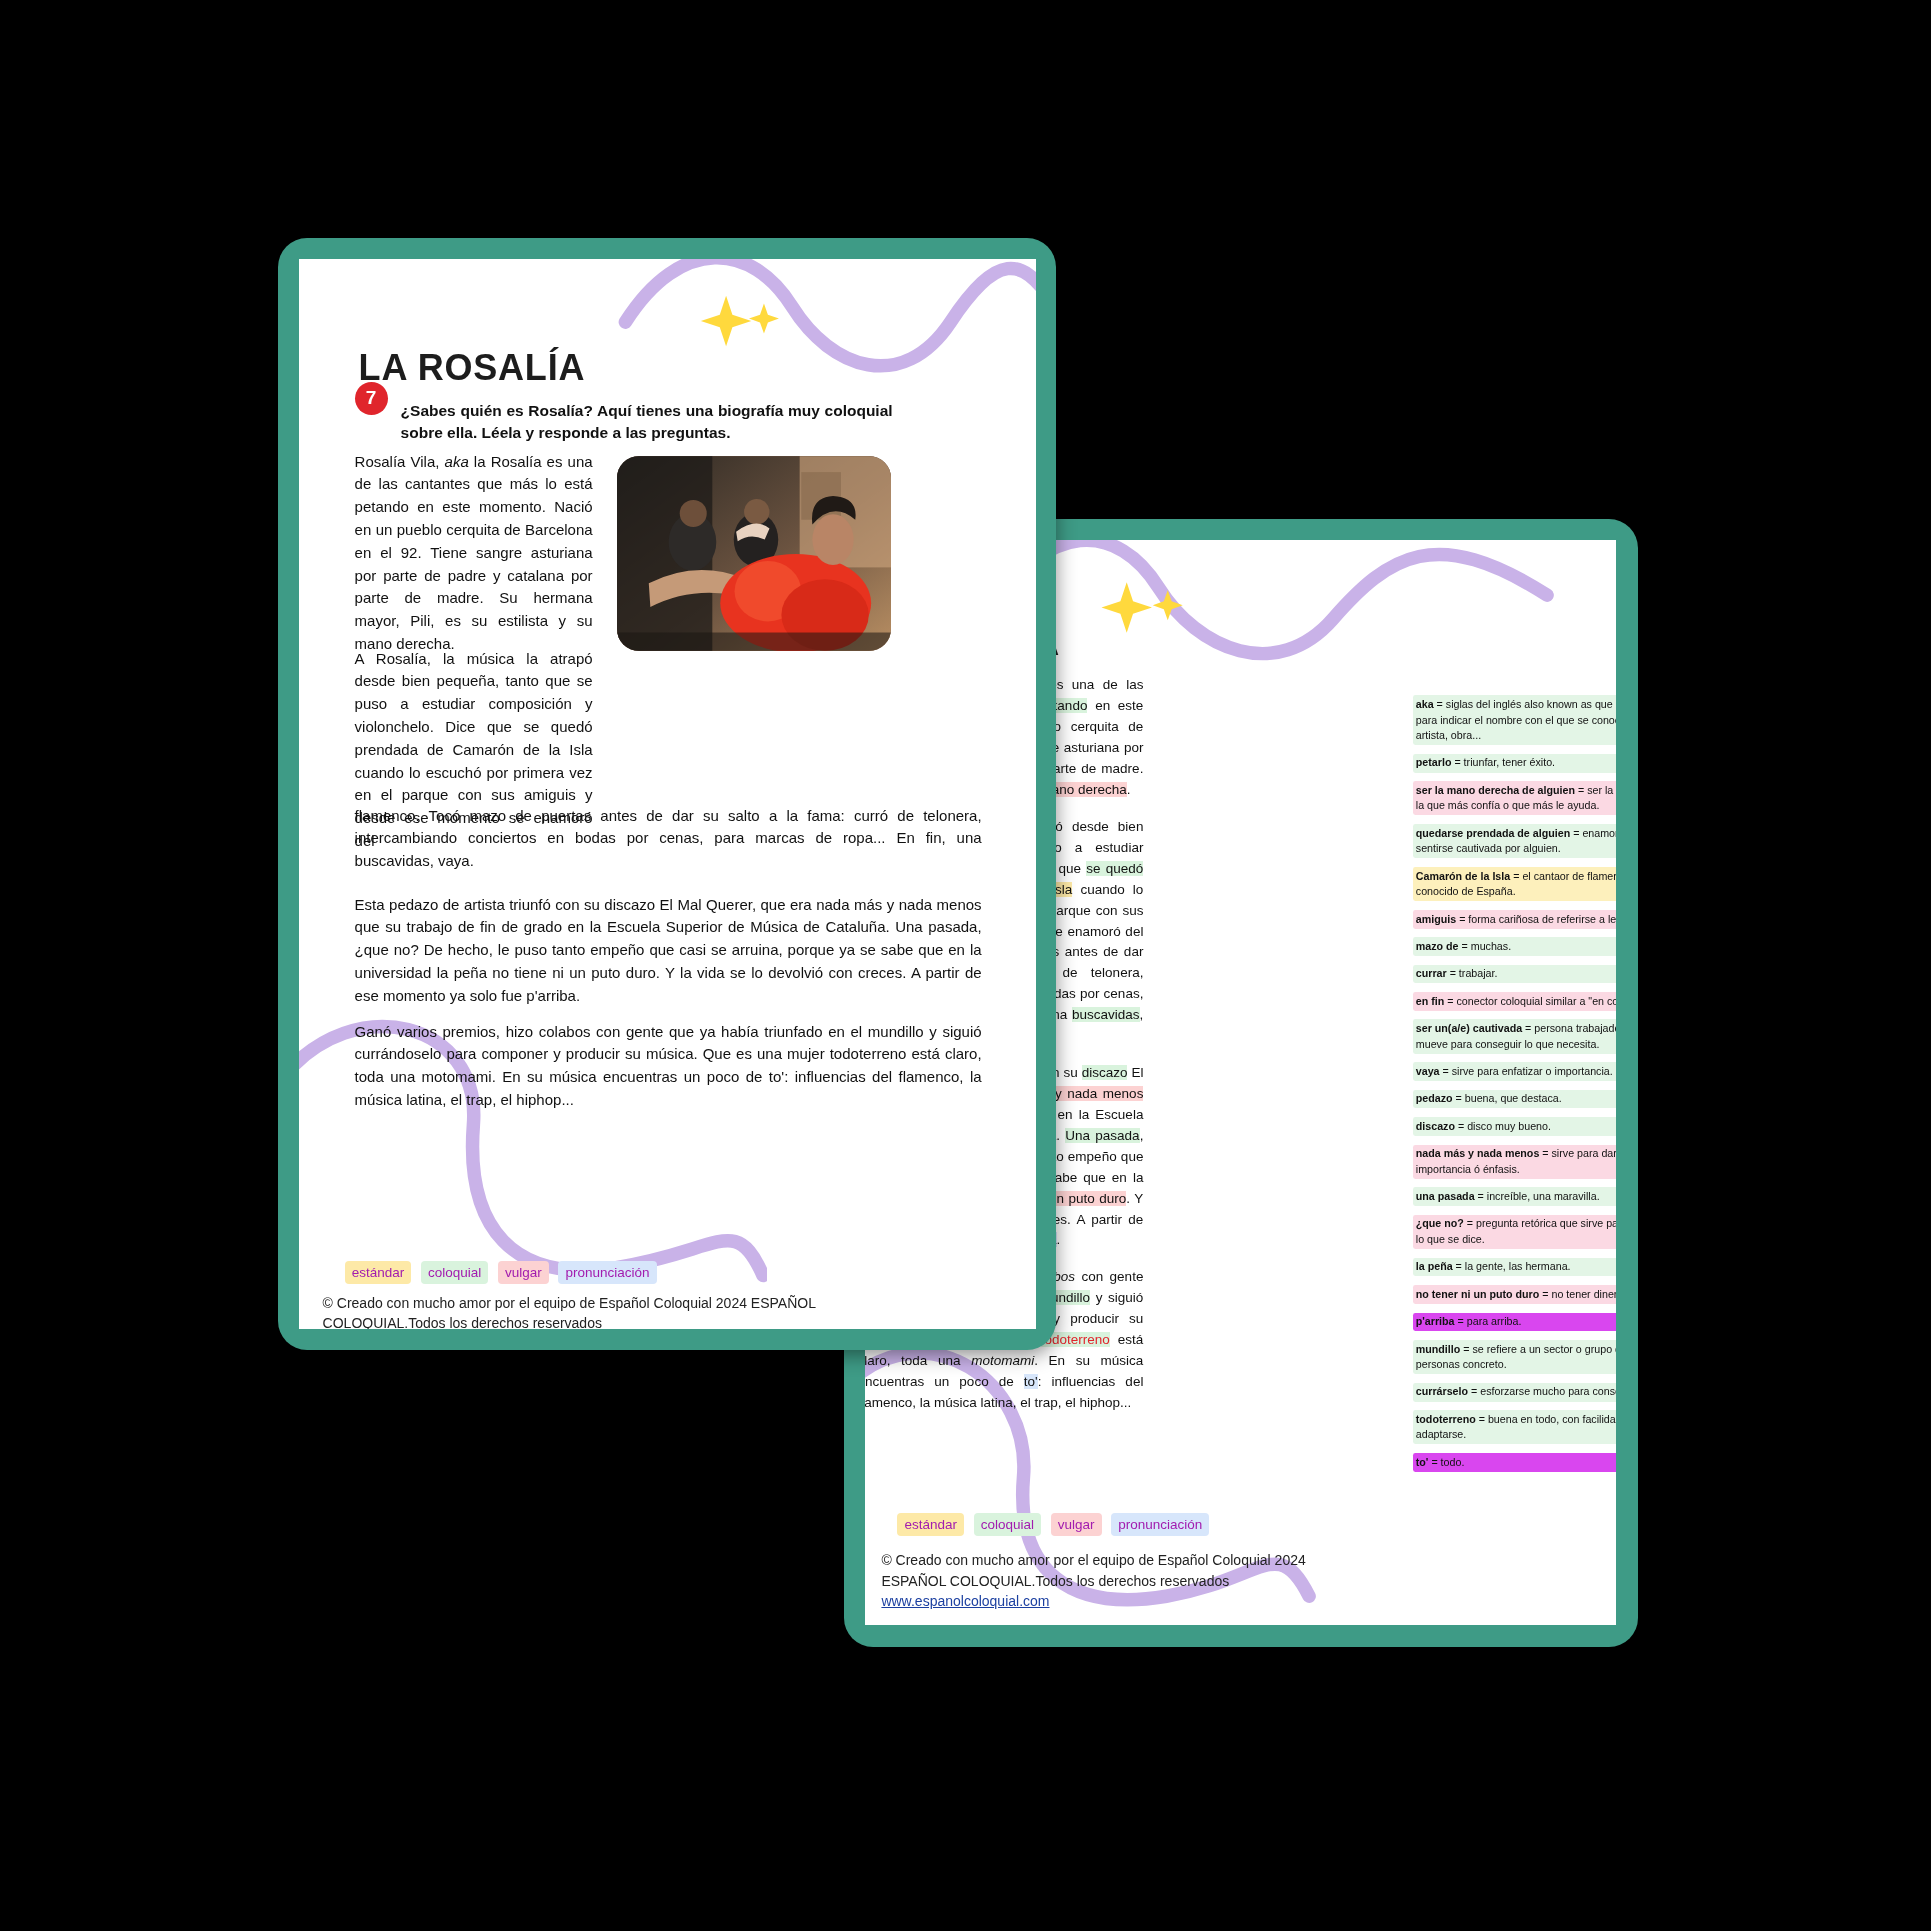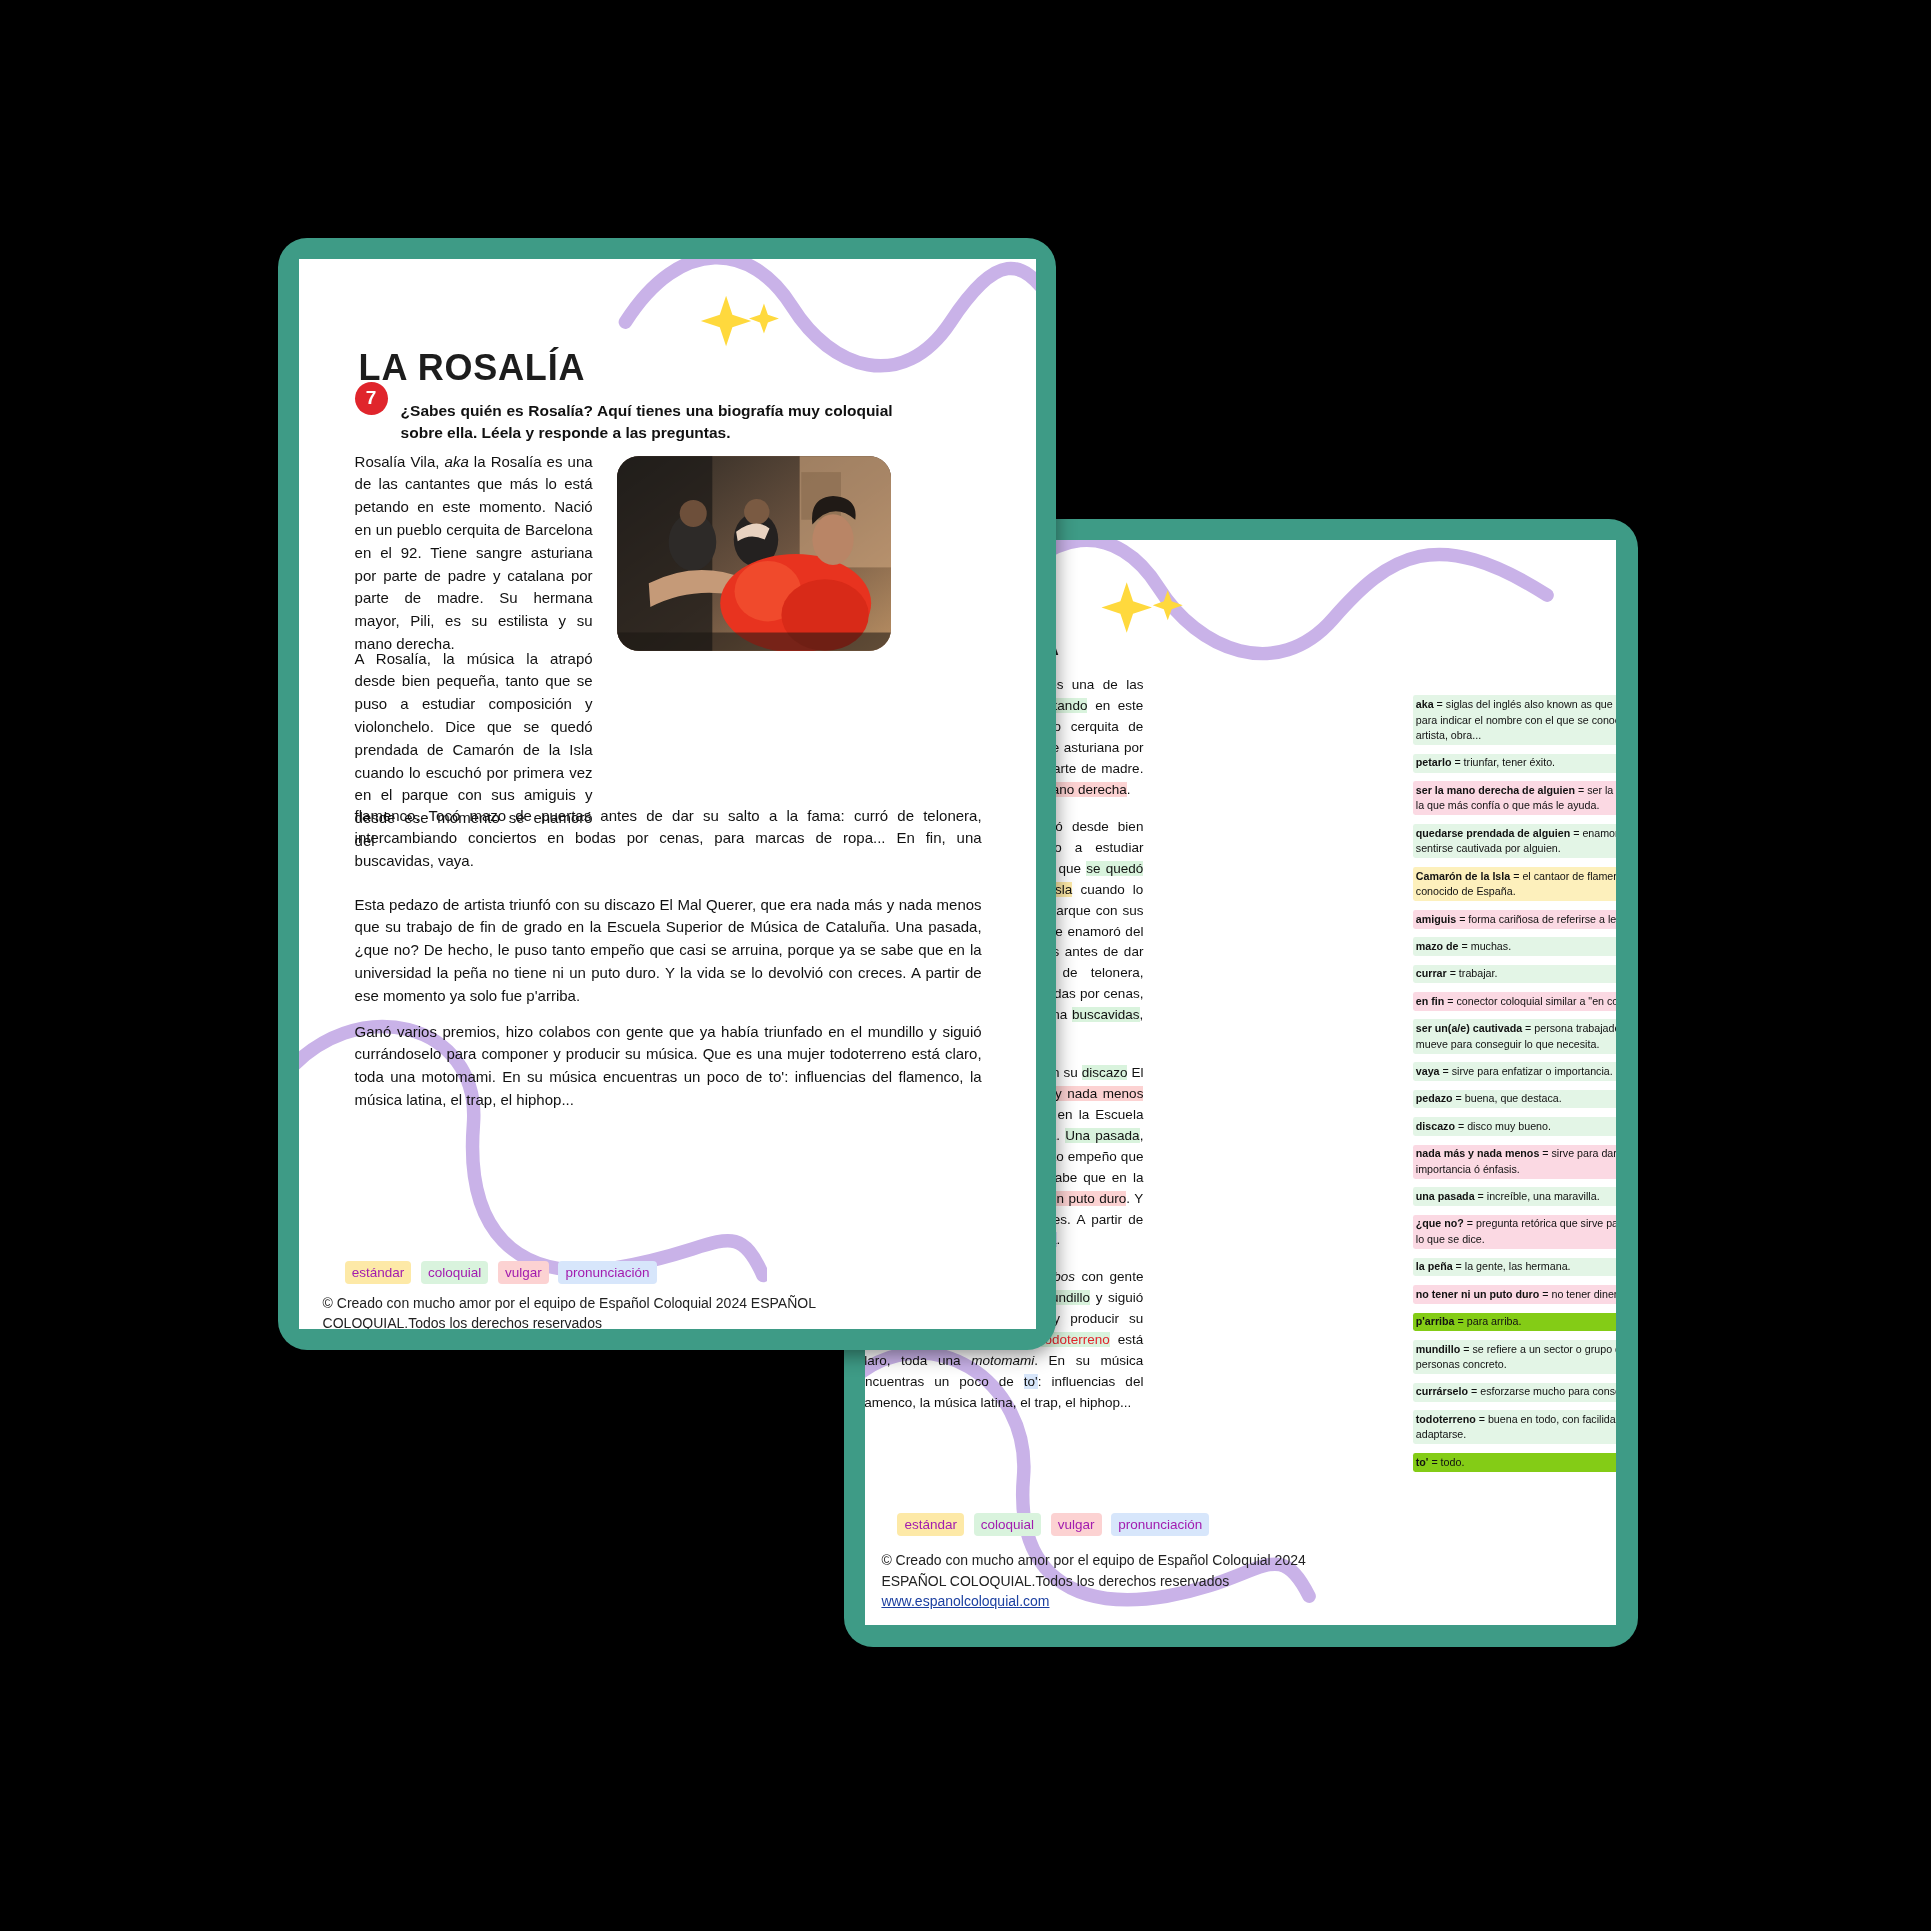--- a/index.html
+++ b/index.html
@@ -57,21 +57,21 @@
   .hl-p{background:#d7e6fb;}
   .red{color:#e0252c;}
 
   
   .vocab{position:absolute;left:548px;top:155px;width:262px;font-size:10.7px;line-height:1.45;color:#111;}
   .vocab .item{margin-bottom:8.7px;padding:1.6px 2.4px;border-radius:2.4px;}
   .vocab b{font-weight:700;}
   .v-col{background:#e3f5e6;}
   .v-vul{background:#fbd9e3;}
   .v-est{background:#fdf0bc;}
-  .v-pro{background:#84cc16;}
+  .v-pro{background:#d946ef;}
 
   .bbody{position:absolute;left:-8px;top:135px;width:286px;font-size:13.5px;line-height:1.55;color:#111;text-align:justify;}
   .bbody p{margin:0 0 16px 0;}
 </style>
 </head>
 <body>
 
 <div class="sheet" id="sheet-back">
   <div class="paper">
 

